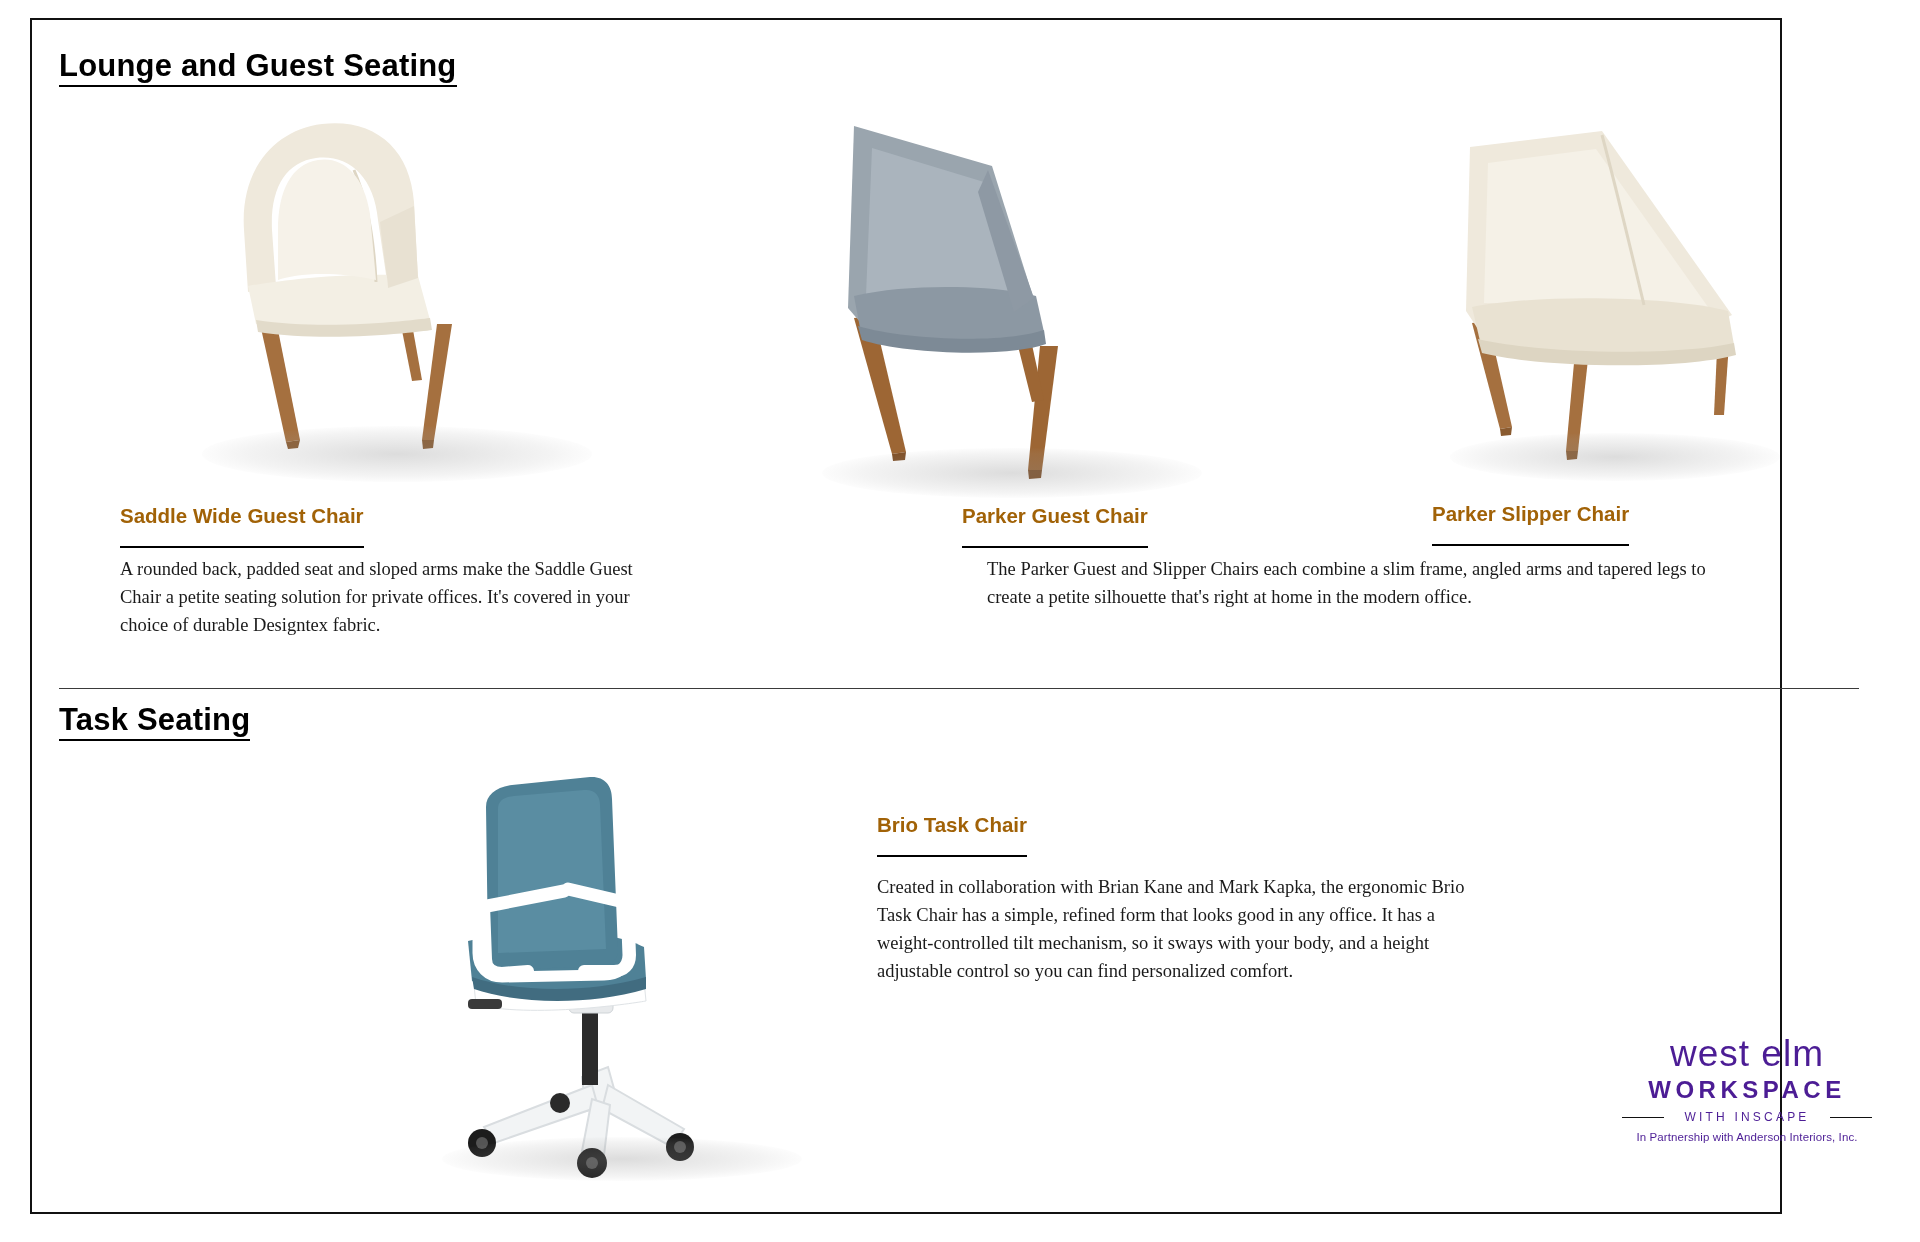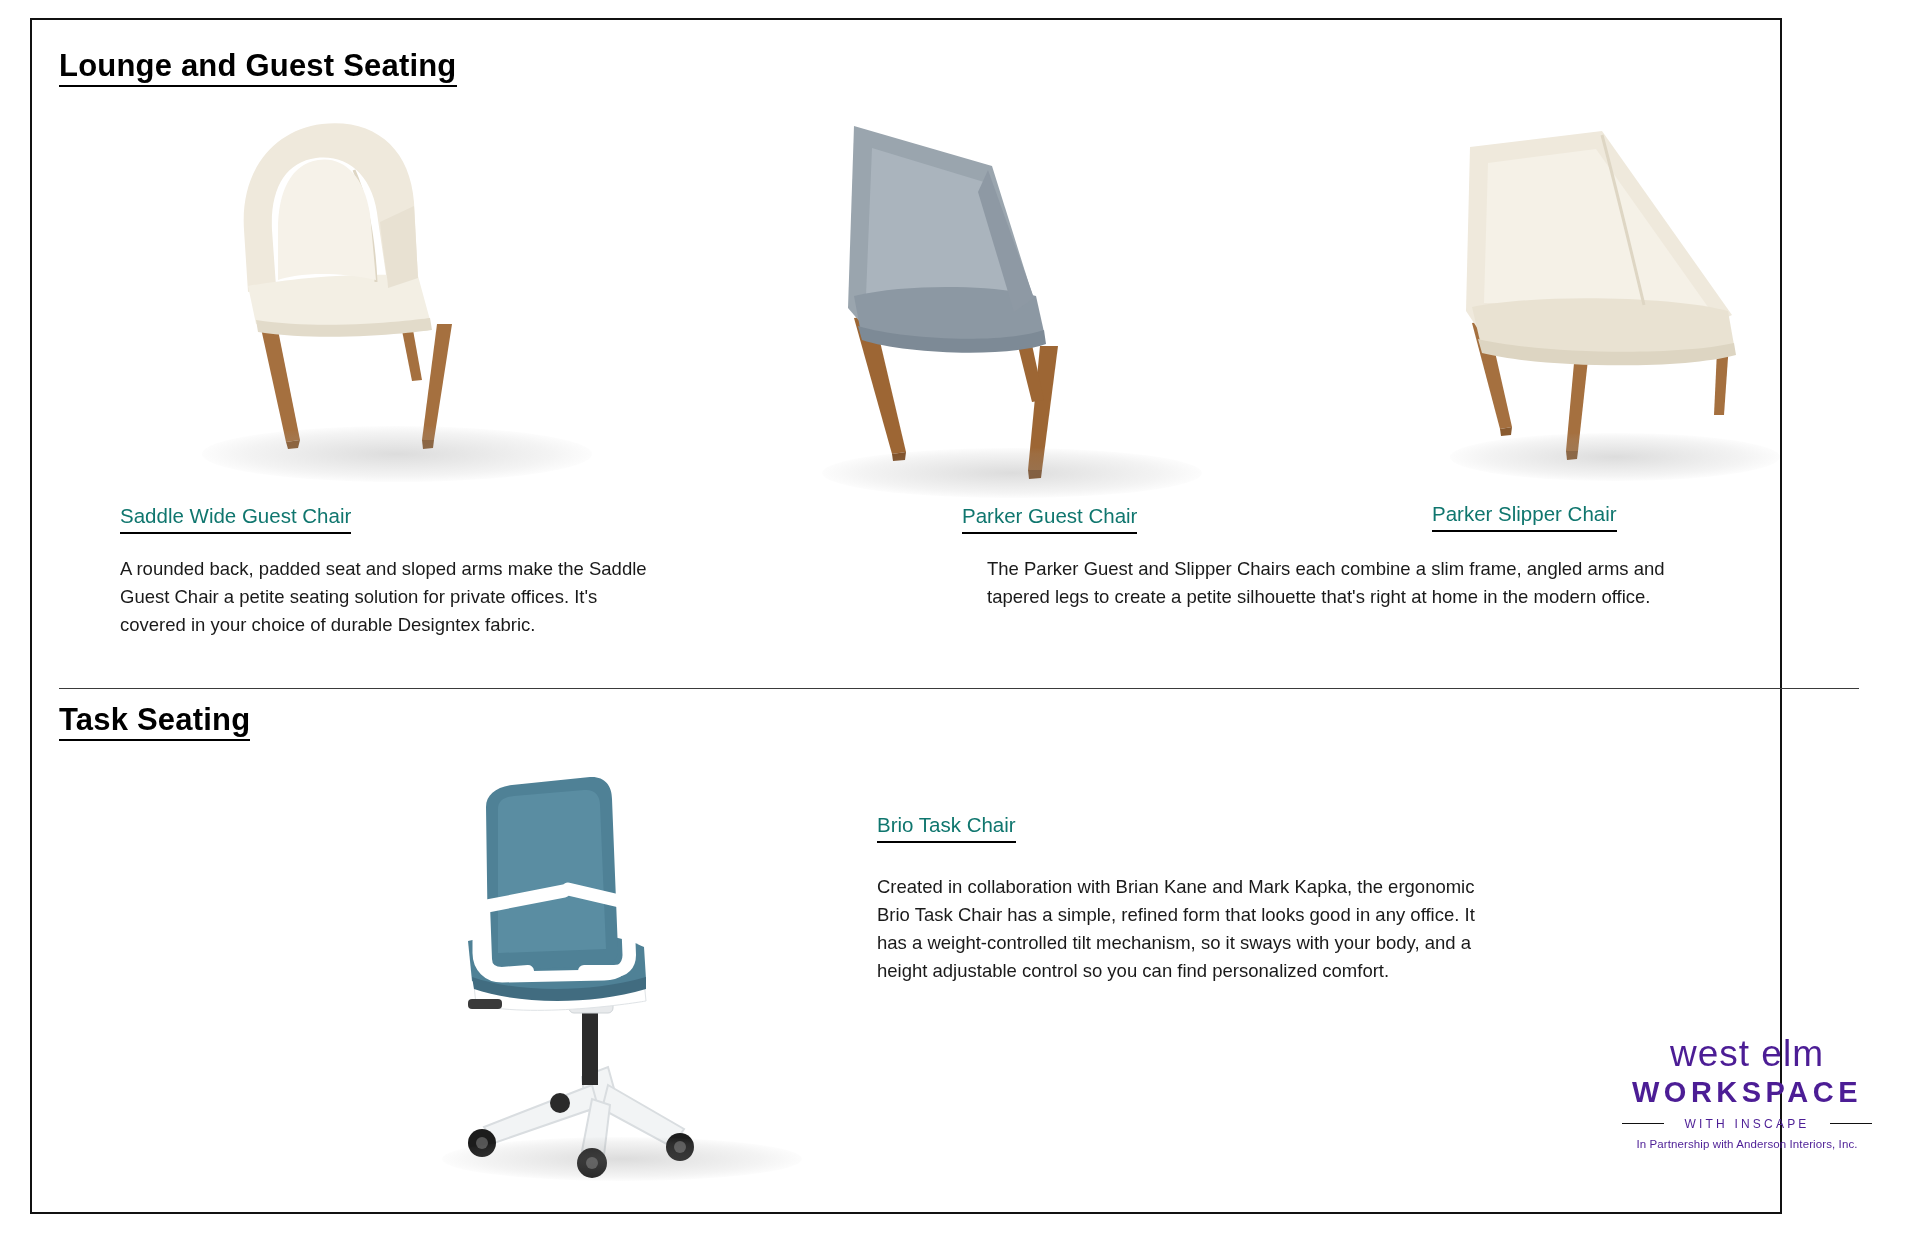--- a/index.html
+++ b/index.html
@@ -45,31 +45,32 @@
     top: 668px;
     width: 1800px;
     height: 0;
     border-top: 1.5px solid #3a3a3a;
   }
 
   
   .product-name {
     position: absolute;
     font-size: 20.5px;
-    font-weight: normal;
-    color: #0f766e;
+    font-weight: bold;
+    color: #a16207;
     border-bottom: 2px solid #000000;
-    padding-bottom: 4px;
+    padding-bottom: 18px;
     white-space: nowrap;
   }
   .product-desc {
     position: absolute;
     font-size: 18.5px;
     line-height: 1.52;
     color: #1a1a1a;
+    font-family: Liberation Serif, serif;
   }
 
   #name-saddle { left: 88px; top: 484px; }
   #desc-saddle { left: 88px; top: 535px; width: 545px; }
 
   #name-parker-guest { left: 930px; top: 484px; }
   #name-parker-slipper { left: 1400px; top: 482px; }
   #desc-parker { left: 955px; top: 535px; width: 730px; }
 
   #name-brio { left: 845px; top: 793px; }
@@ -92,21 +93,21 @@
     text-align: center;
     color: #4c1d95;
   }
   .logo-line1 {
     font-size: 37px;
     letter-spacing: 1px;
     line-height: 1;
     font-family: "Liberation Sans", sans-serif;
   }
   .logo-line2 {
-    font-size: 29px;
+    font-size: 24px;
     font-weight: bold;
     letter-spacing: 4.5px;
     line-height: 1.3;
     margin-top: 2px;
   }
   .logo-rule-wrap {
     display: flex;
     align-items: center;
     justify-content: center;
     gap: 20px;

